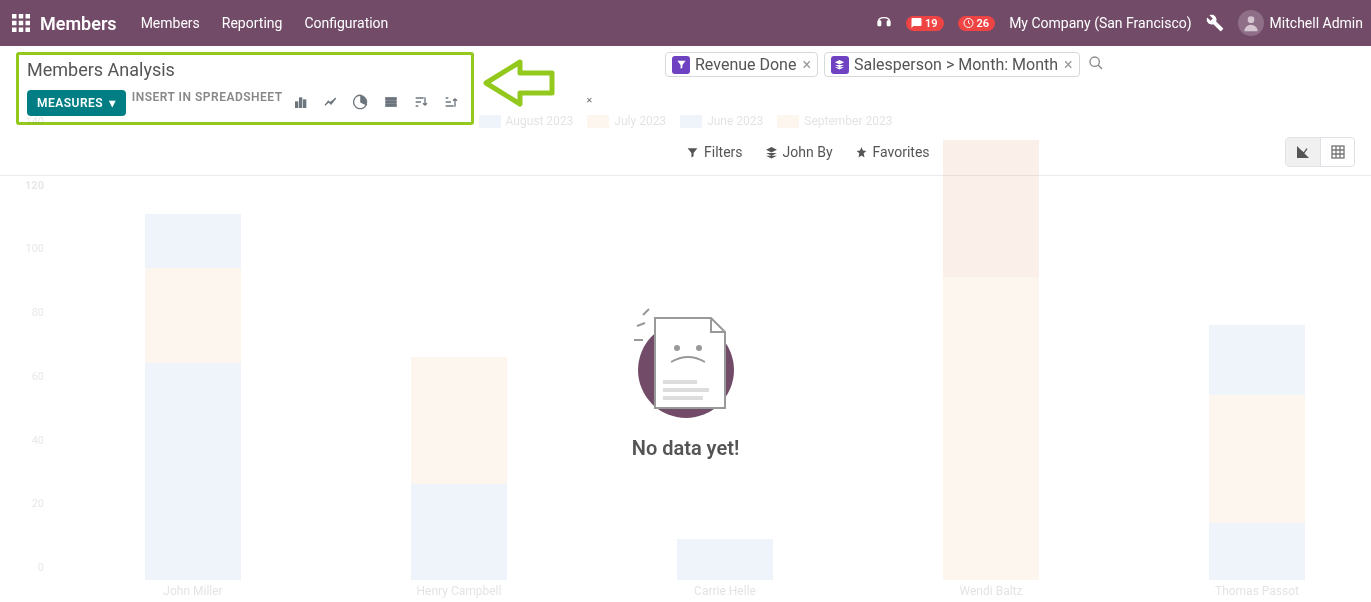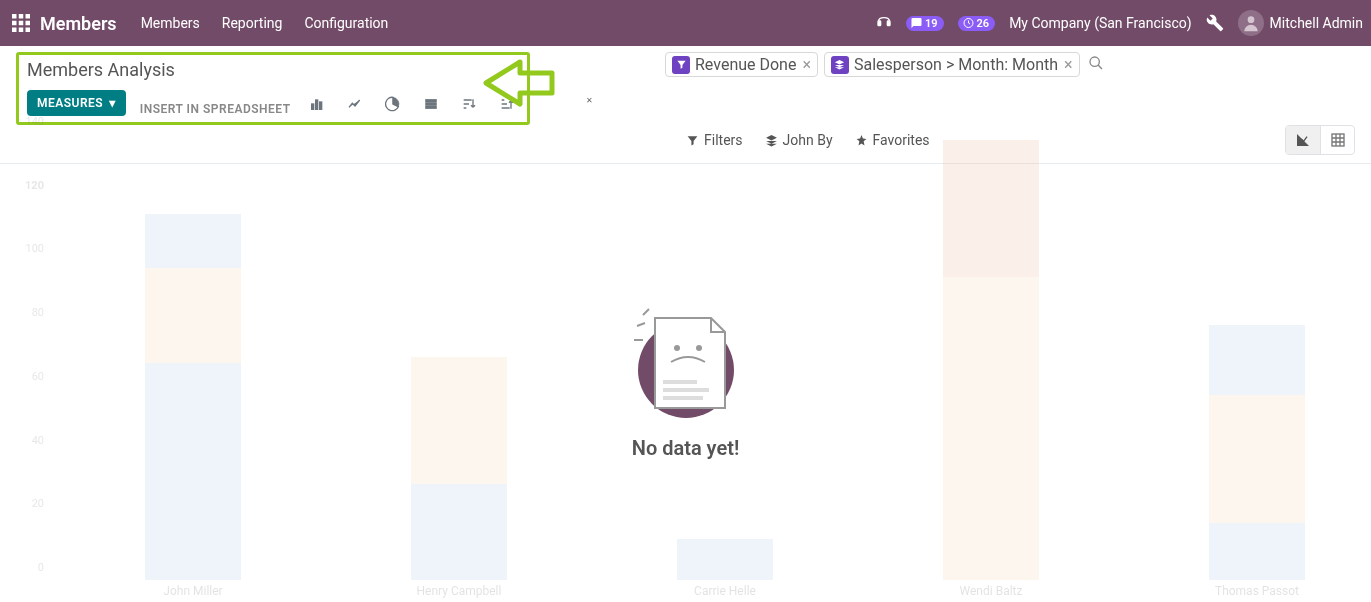--- a/index.html
+++ b/index.html
@@ -6,49 +6,49 @@
 body { background: #fff; width: 1371px; height: 602px; overflow: hidden; position: relative; }
 
 
 .navbar { height: 46px; background: #714B67; display: flex; align-items: center; color: #fff; padding: 0 8px 0 12px; font-size: 14px; }
 .navbar .apps-icon { width: 18px; height: 18px; margin-right: 10px; cursor: pointer; }
 .navbar .apps-icon svg { fill: #fff; }
 .navbar .brand { font-weight: 600; font-size: 18px; margin-right: 24px; }
 .navbar .menu-item { margin-right: 22px; cursor: pointer; font-size: 14px; }
 .navbar .spacer { flex: 1; }
 .navbar .right-item { display: flex; align-items: center; margin-left: 14px; cursor: pointer; position: relative; }
-.navbar .badge { background: #8b5cf6; color: #fff; font-size: 11px; font-weight: 600; border-radius: 10px; padding: 1px 6px 1px 4px; display: inline-flex; align-items: center; }
+.navbar .badge { background: #ef4444; color: #fff; font-size: 11px; font-weight: 600; border-radius: 10px; padding: 1px 6px 1px 4px; display: inline-flex; align-items: center; }
 .navbar .badge svg { margin-right: 2px; }
 .navbar .company { font-size: 14px; }
 .navbar .avatar { width: 26px; height: 26px; border-radius: 50%; background: #8f6f87; margin-right: 6px; display: flex; align-items: center; justify-content: center; }
 
 
 .control-panel { border-bottom: 1px solid #e9ecef; padding: 6px 16px 0 16px; position: relative; }
 .cp-row1 { display: flex; align-items: flex-start; }
 .cp-left { flex: 0 0 auto; }
 .highlight-box { border: 3px solid #92c91c; border-radius: 3px; padding: 4px 8px 6px 8px; display: inline-block; }
 .page-title { font-size: 18px; font-weight: 400; color: #555; margin-bottom: 10px; }
-.toolbar-row { display: flex; align-items: flex-end; gap: 14px; }
+.toolbar-row { display: flex; align-items: flex-start; gap: 6px; }
 .measures-btn { background: #017E84; color: #fff; border: none; border-radius: 4px; padding: 6px 10px; font-size: 12px; font-weight: 600; letter-spacing: .5px; cursor: pointer; display: inline-flex; align-items: center; }
 .measures-btn .caret { margin-left: 6px; }
 .insert-spread { color: #888; font-size: 12px; letter-spacing: .5px; font-weight: 600; cursor: pointer; }
 .icon-btn { width: 24px; height: 24px; display: inline-flex; align-items: center; justify-content: center; color: #6c757d; cursor: pointer; }
 .icon-btn svg { stroke: #6c757d; fill: #6c757d; }
 
 .cp-right { flex: 1; display: flex; flex-direction: column; align-items: flex-end; }
 .search-area { display: flex; align-items: center; width: 690px; }
 .chips { display: flex; gap: 6px; }
 .chip { border: 1px solid #d8d8d8; border-radius: 4px; padding: 2px 6px; display: flex; align-items: center; font-size: 16px; color: #555; background: #fff; }
 .chip .chip-ic { width: 18px; height: 18px; background: #6f42c1; border-radius: 3px; display: inline-flex; align-items: center; justify-content: center; margin-right: 5px; }
 .chip .chip-ic svg { fill: #fff; width: 11px; height: 11px; }
 .chip .remove { margin-left: 6px; color: #999; cursor: pointer; }
 .search-input { border: none; flex: 1; font-size: 14px; padding: 4px 6px; outline: none; color: #666; }
 .search-icon { color: #888; margin-left: 8px; }
 
-.cp-row2 { display: flex; align-items: center; justify-content: space-between; padding-bottom: 8px; padding-left: 670px; }
+.cp-row2 { display: flex; align-items: center; justify-content: space-between; margin-top: 12px; padding-bottom: 8px; padding-left: 670px; }
 .search-opts { display: flex; gap: 22px; }
 .search-opt { display: inline-flex; align-items: center; gap: 5px; color: #555; font-size: 14px; cursor: pointer; }
 .view-switch { display: flex; border: 1px solid #dee2e6; border-radius: 4px; overflow: hidden; }
 .view-switch .vbtn { width: 34px; height: 28px; display: flex; align-items: center; justify-content: center; border-left: 1px solid #dee2e6; cursor: pointer; color: #777; }
 .view-switch .vbtn:first-child { border-left: none; background: #f0f0f0; color: #555; }
 
 
 .arrow-annot { position: absolute; left: 480px; top: 58px; }
 
 
@@ -251,20 +251,38 @@
     </div>
   </div>
 </div>
 
 <svg class="arrow-annot" width="75" height="50" viewBox="0 0 75 50">
   <path d="M72 15 L40 15 L40 4 L6 25 L40 46 L40 35 L72 35 Z" fill="none" stroke="#92c91c" stroke-width="5" stroke-linejoin="round"></path>
 </svg>
 <span class="tiny-x">✕</span>
 
 <div class="chart-area">
+  <div class="legend">
+    <span class="legend-item">
+        <span class="legend-sw" style="background:#a9c7e8"></span>
+        <span>August 2023</span>
+      </span>
+    <span class="legend-item">
+        <span class="legend-sw" style="background:#f7cfa8"></span>
+        <span>July 2023</span>
+      </span>
+    <span class="legend-item">
+        <span class="legend-sw" style="background:#a9c7e8"></span>
+        <span>June 2023</span>
+      </span>
+    <span class="legend-item">
+        <span class="legend-sw" style="background:#f7cfa8"></span>
+        <span>September 2023</span>
+      </span>
+  </div>
   <div class="chart-body" id="chart-body">
       <div class="ytick" style="bottom: 0px;">0</div>
       <div class="ytick" style="bottom: 63.7143px;">20</div>
       <div class="ytick" style="bottom: 127.429px;">40</div>
       <div class="ytick" style="bottom: 191.143px;">60</div>
       <div class="ytick" style="bottom: 254.857px;">80</div>
       <div class="ytick" style="bottom: 318.571px;">100</div>
       <div class="ytick" style="bottom: 382.286px; font-weight: bold;">120</div>
       <div class="ytick" style="bottom: 446px;">140</div>
       <div class="bar-group" style="left: 173px;">

